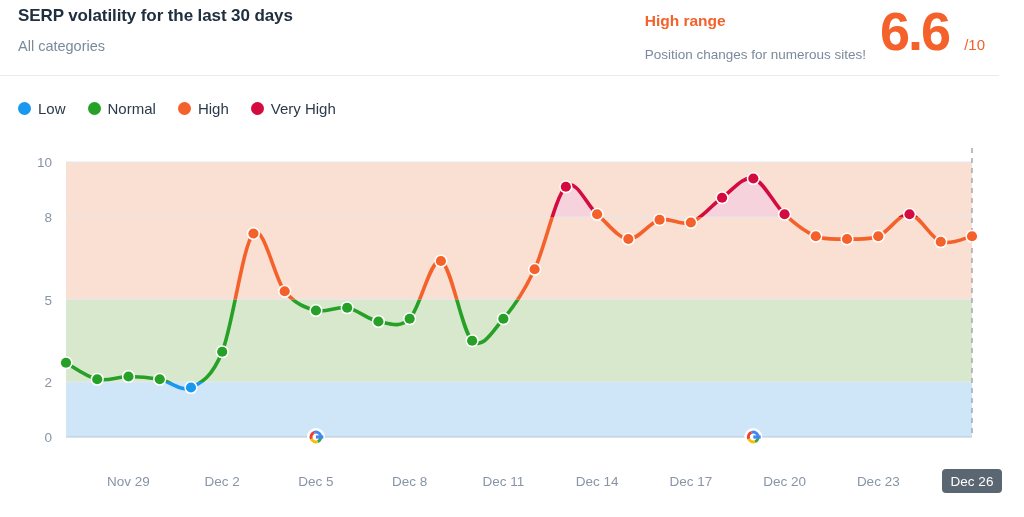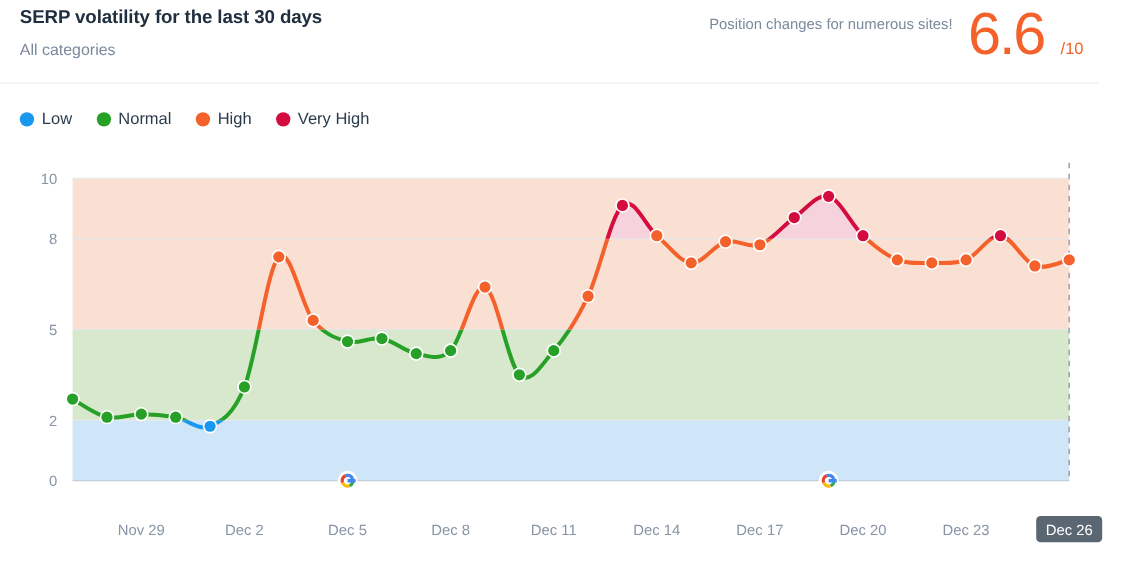--- a/index.html
+++ b/index.html
@@ -29,27 +29,27 @@
   }
   .header-right {
     position: absolute; right: 14px; top: 6px;
     display: flex; align-items: flex-start;
   }
   .range-block { text-align: left; padding-top: 5px; }
   .range-title {
     font-size: 15.5px; font-weight: bold; color: #f4612a; line-height: 20px;
   }
   .range-desc {
-    font-size: 13.5px; color: #7a8a9c; margin-top: 2px; line-height: 18px;
+    font-size: 13.5px; color: #7a8a9c; margin-top: 15px; line-height: 18px;
   }
   .score-block {
     display: flex; align-items: baseline; margin-left: 14px;
   }
   .score-value {
-    font-size: 54px; font-weight: normal; color: #f4612a;
+    font-size: 54px; font-weight: bold; color: #f4612a;
     line-height: 50px; letter-spacing: -2px;
   }
   .score-denom {
     font-size: 15px; color: #f4612a; margin-left: 15px; font-weight: normal;
   }
 
   
   .legend {
     position: absolute; left: 18px; top: 100px;
     display: flex; align-items: center; gap: 22px; justify-content: flex-end;
@@ -78,20 +78,21 @@
 <div id="app">
 
   <div class="header">
     <div class="header-left">
       <div class="chart-title">SERP volatility for the last 30 days</div>
       <div class="chart-subtitle">All categories</div>
     </div>
 
     <div class="header-right">
       <div class="range-block">
+        <div class="range-title">High range</div>
         <div class="range-desc">Position changes for numerous sites!</div>
       </div>
       <div class="score-block">
         <span class="score-value">6.6</span>
         <span class="score-denom">/10</span>
       </div>
     </div>
   </div>
 
   <div class="legend">

